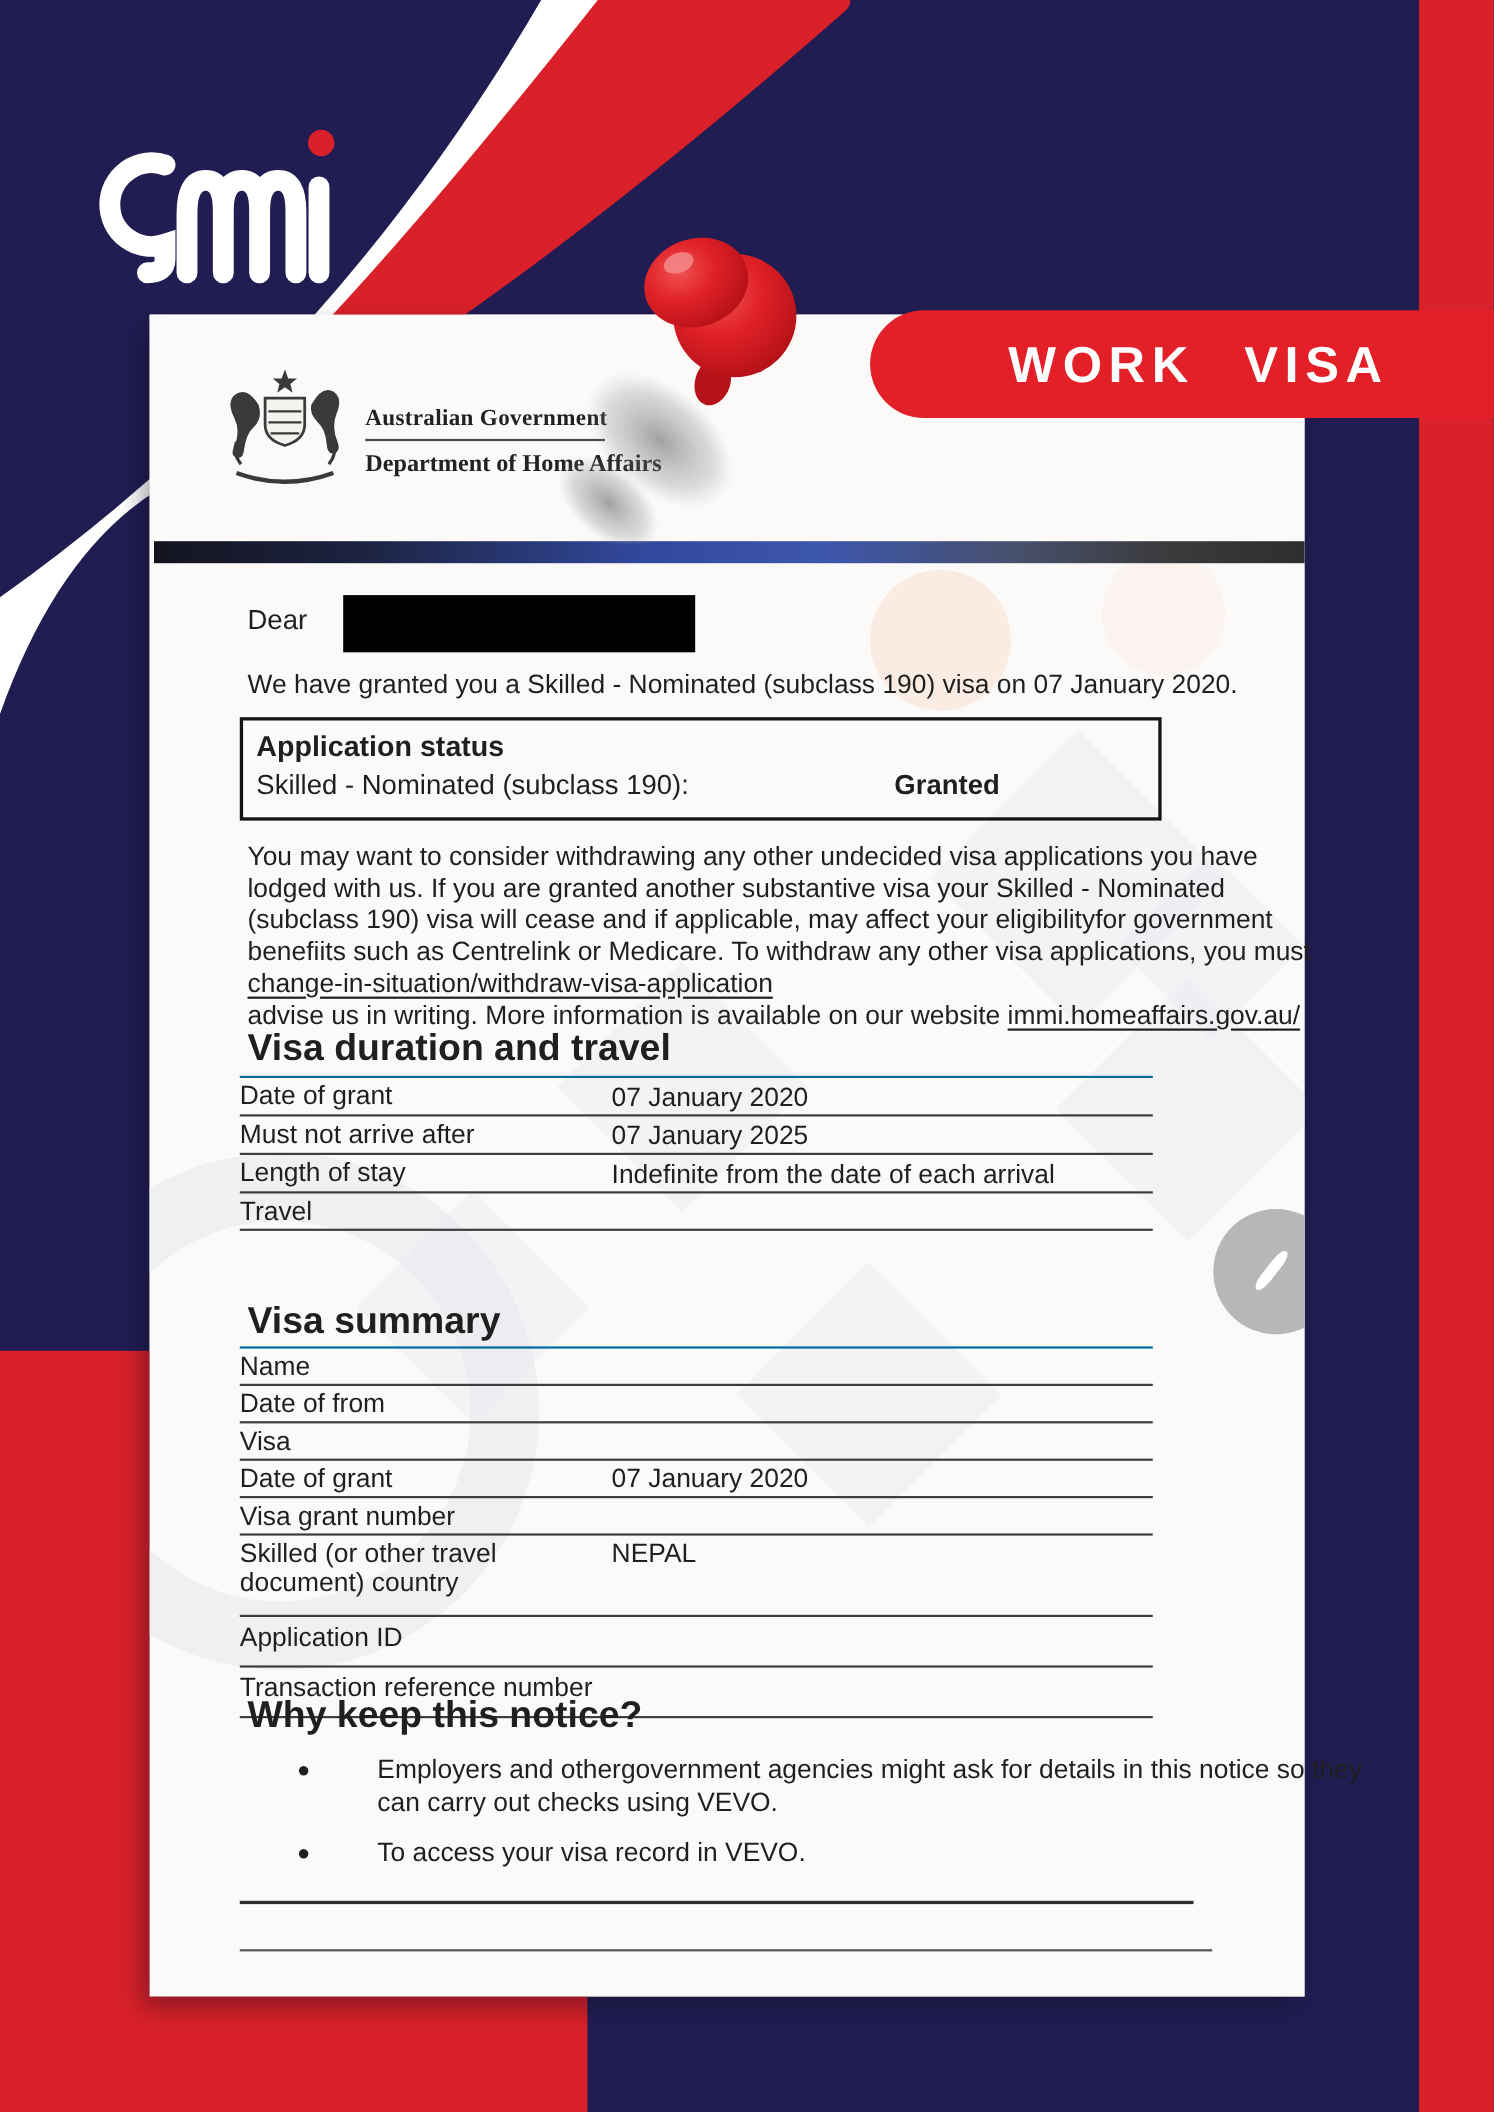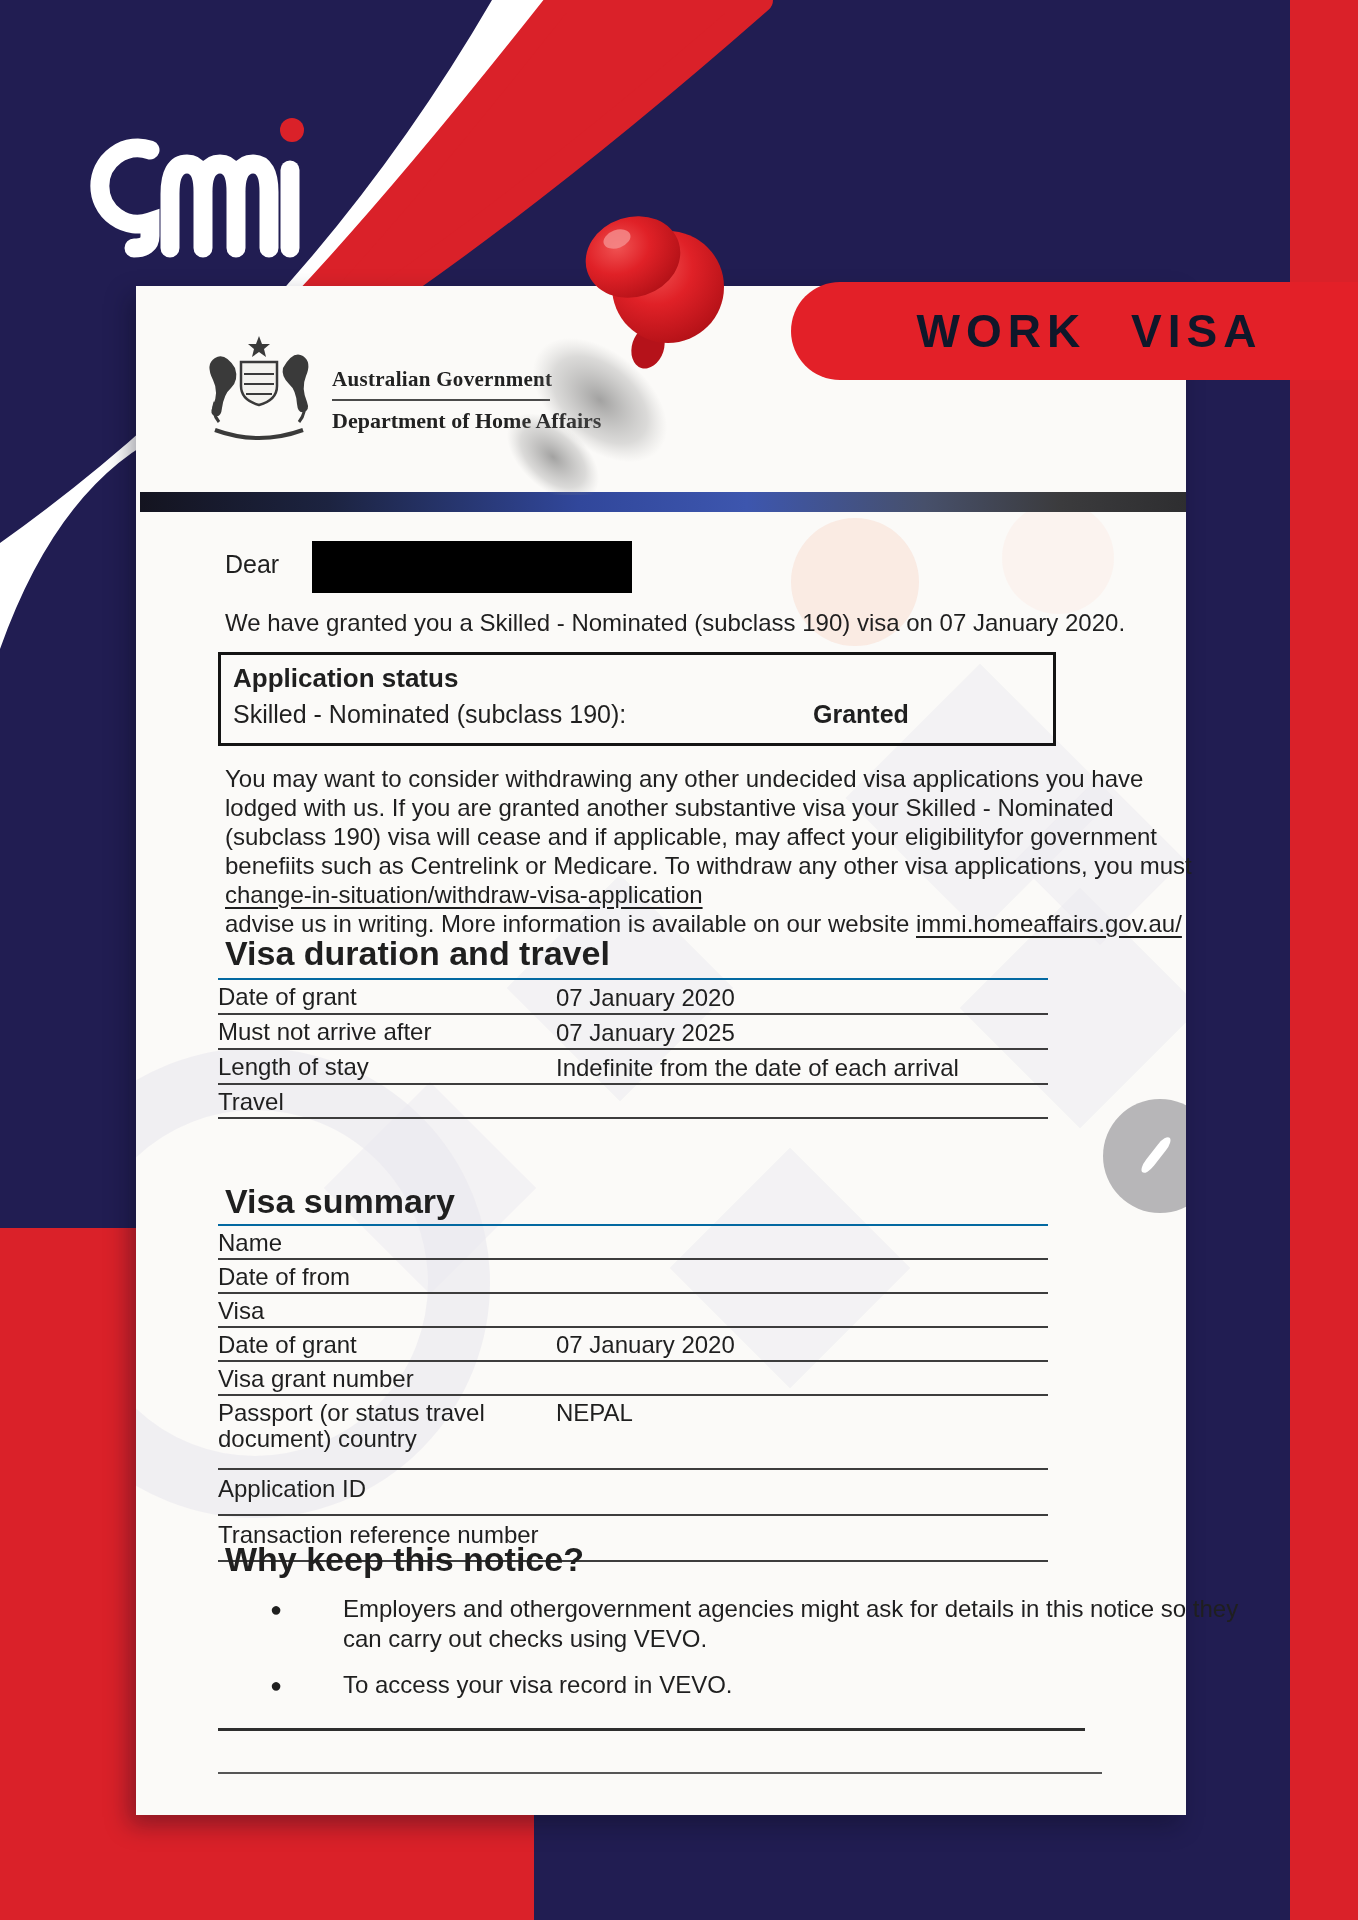--- a/index.html
+++ b/index.html
@@ -49,21 +49,21 @@
   .bullet{display:flex;margin-bottom:16px}
   .bdot{width:73px;flex:none;padding-left:45px;font-size:20px;line-height:30px}
   .blines{line-height:30px}
   .hr-a{width:867px;height:3px;background:#2e2e2e}
   .hr-b{width:884px;height:2px;background:#565656}
   
   #banner{
     position:absolute;left:791px;top:282px;width:567px;height:98px;z-index:4;
     background:#e32028;border-radius:49px 0 0 49px;
     display:flex;align-items:center;justify-content:center;
-    color:#0f172a;font-weight:bold;font-size:46px;letter-spacing:6px;word-spacing:26px;
+    color:#ffffff;font-weight:bold;font-size:46px;letter-spacing:6px;word-spacing:26px;
     padding-left:30px;box-sizing:border-box;
   }
   #pin{position:absolute;left:505px;top:175px;z-index:4}
   #logo{position:absolute;left:58px;top:98px;z-index:2}
   #crest{position:absolute;left:197px;top:334px}
 </style>
 </head>
 <body>
 
 <svg id="bg" viewBox="0 0 1358 1920" aria-hidden="true">
@@ -233,21 +233,21 @@
         <span class="sval">07 January 2020</span>
       </div>
       <div class="srow">
         <div class="slabel">
           <div>Visa grant number</div>
         </div>
         <span class="sval"></span>
       </div>
       <div class="srow tall">
         <div class="slabel">
-          <div>Passport (or status travel</div>
+          <div>Skilled (or other travel</div>
           <div>document) country</div>
         </div>
         <span class="sval">NEPAL</span>
       </div>
       <div class="srow loose">
         <div class="slabel">
           <div>Application ID</div>
         </div>
         <span class="sval"></span>
       </div>

